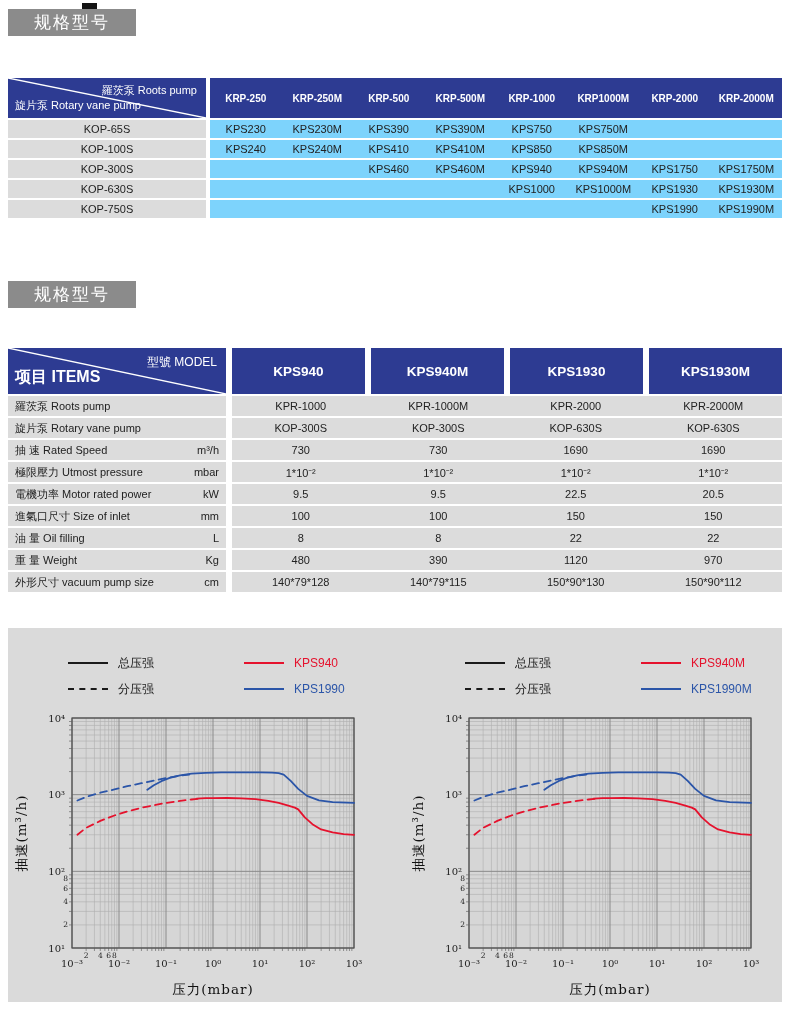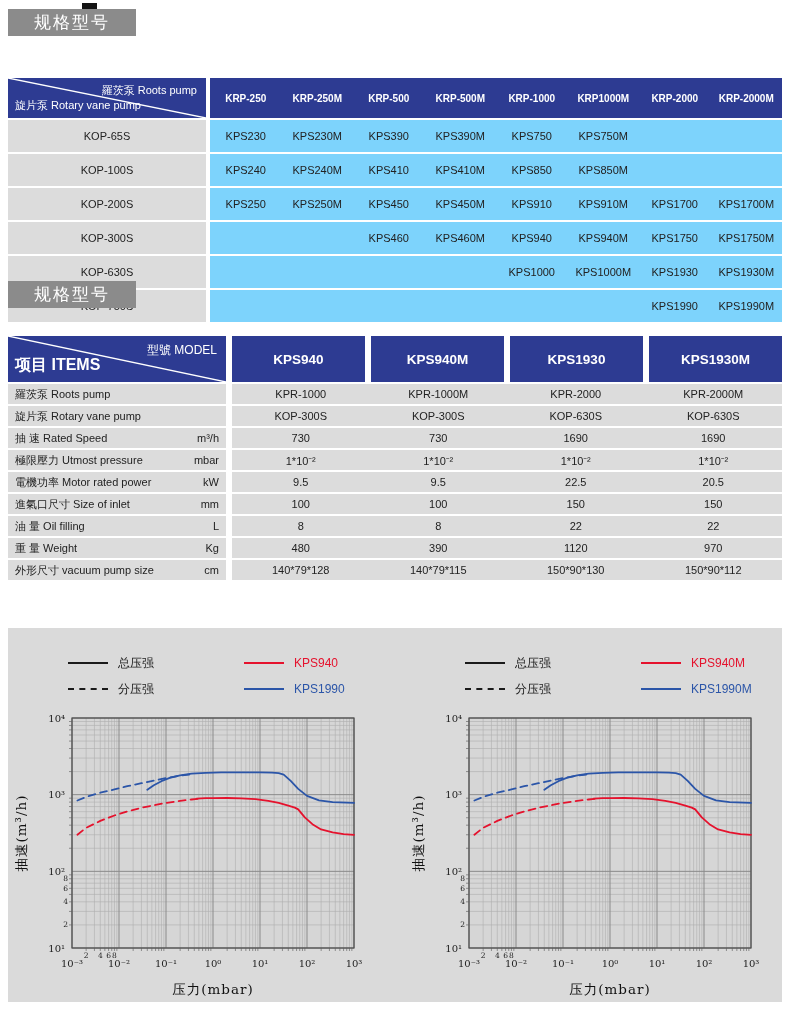--- a/index.html
+++ b/index.html
@@ -13,27 +13,27 @@
 
   
   .t1{position:absolute;left:8px;top:78px;width:774px}
   .t1-head{display:flex;height:40px}
   .t1-corner{width:198px;background:#2d3b92;position:relative;margin-right:4px;flex:none}
   .corner-svg{position:absolute;left:0;top:0;width:100%;height:100%}
   .corner-top{position:absolute;top:5px;right:9px;color:#fff;font-size:11px}
   .corner-bottom{position:absolute;bottom:5px;left:7px;color:#fff;font-size:11px}
   .t1-cols{flex:1;display:flex;background:#2d3b92}
   .t1-col{flex:1;color:#fff;font-weight:bold;font-size:10px;display:flex;align-items:center;justify-content:center}
-  .t1-row{display:flex;height:32px;margin-top:2px}
+  .t1-row{display:flex;height:18px;margin-top:2px}
   .t1-label{width:198px;flex:none;background:#dcdcdc;margin-right:4px;display:flex;align-items:center;justify-content:center;font-size:11px}
   .t1-cells{flex:1;display:flex;background:#7dd3fc}
   .t1-cell{flex:1;display:flex;align-items:center;justify-content:center;font-size:11px}
 
   
-  .t2{position:absolute;left:8px;top:336px;width:774px}
+  .t2{position:absolute;left:8px;top:348px;width:774px}
   .t2-head{display:flex;height:46px}
   .t2-corner{width:218px;flex:none;background:#2d3b92;position:relative;margin-right:6px}
   .t2-corner .corner-top{font-size:12px;top:6px}
   .t2-corner .corner-bottom{font-size:16px;font-weight:bold;bottom:6px}
   .t2-col{flex:1;background:#2d3b92;margin-right:6px;color:#fff;font-weight:bold;font-size:13.5px;
           display:flex;align-items:center;justify-content:center}
   .t2-col:last-child,.t2-cell:last-child{margin-right:0}
   .t2-row{display:flex;height:20px;margin-top:2px}
   .t2-labelcell{width:218px;flex:none;background:#dcdcdc;margin-right:6px;display:flex;
                 align-items:center;justify-content:space-between;font-size:11px;padding:0 7px}
@@ -96,33 +96,20 @@
         <div class="t1-label">KOP-100S</div>
         <div class="t1-cells">
           <div class="t1-cell">KPS240</div>
           <div class="t1-cell">KPS240M</div>
           <div class="t1-cell">KPS410</div>
           <div class="t1-cell">KPS410M</div>
           <div class="t1-cell">KPS850</div>
           <div class="t1-cell">KPS850M</div>
           <div class="t1-cell"></div>
           <div class="t1-cell"></div>
-        </div>
-      </div>
-      <div class="t1-row">
-        <div class="t1-label">KOP-200S</div>
-        <div class="t1-cells">
-          <div class="t1-cell">KPS250</div>
-          <div class="t1-cell">KPS250M</div>
-          <div class="t1-cell">KPS450</div>
-          <div class="t1-cell">KPS450M</div>
-          <div class="t1-cell">KPS910</div>
-          <div class="t1-cell">KPS910M</div>
-          <div class="t1-cell">KPS1700</div>
-          <div class="t1-cell">KPS1700M</div>
         </div>
       </div>
       <div class="t1-row">
         <div class="t1-label">KOP-300S</div>
         <div class="t1-cells">
           <div class="t1-cell"></div>
           <div class="t1-cell"></div>
           <div class="t1-cell">KPS460</div>
           <div class="t1-cell">KPS460M</div>
           <div class="t1-cell">KPS940</div>

